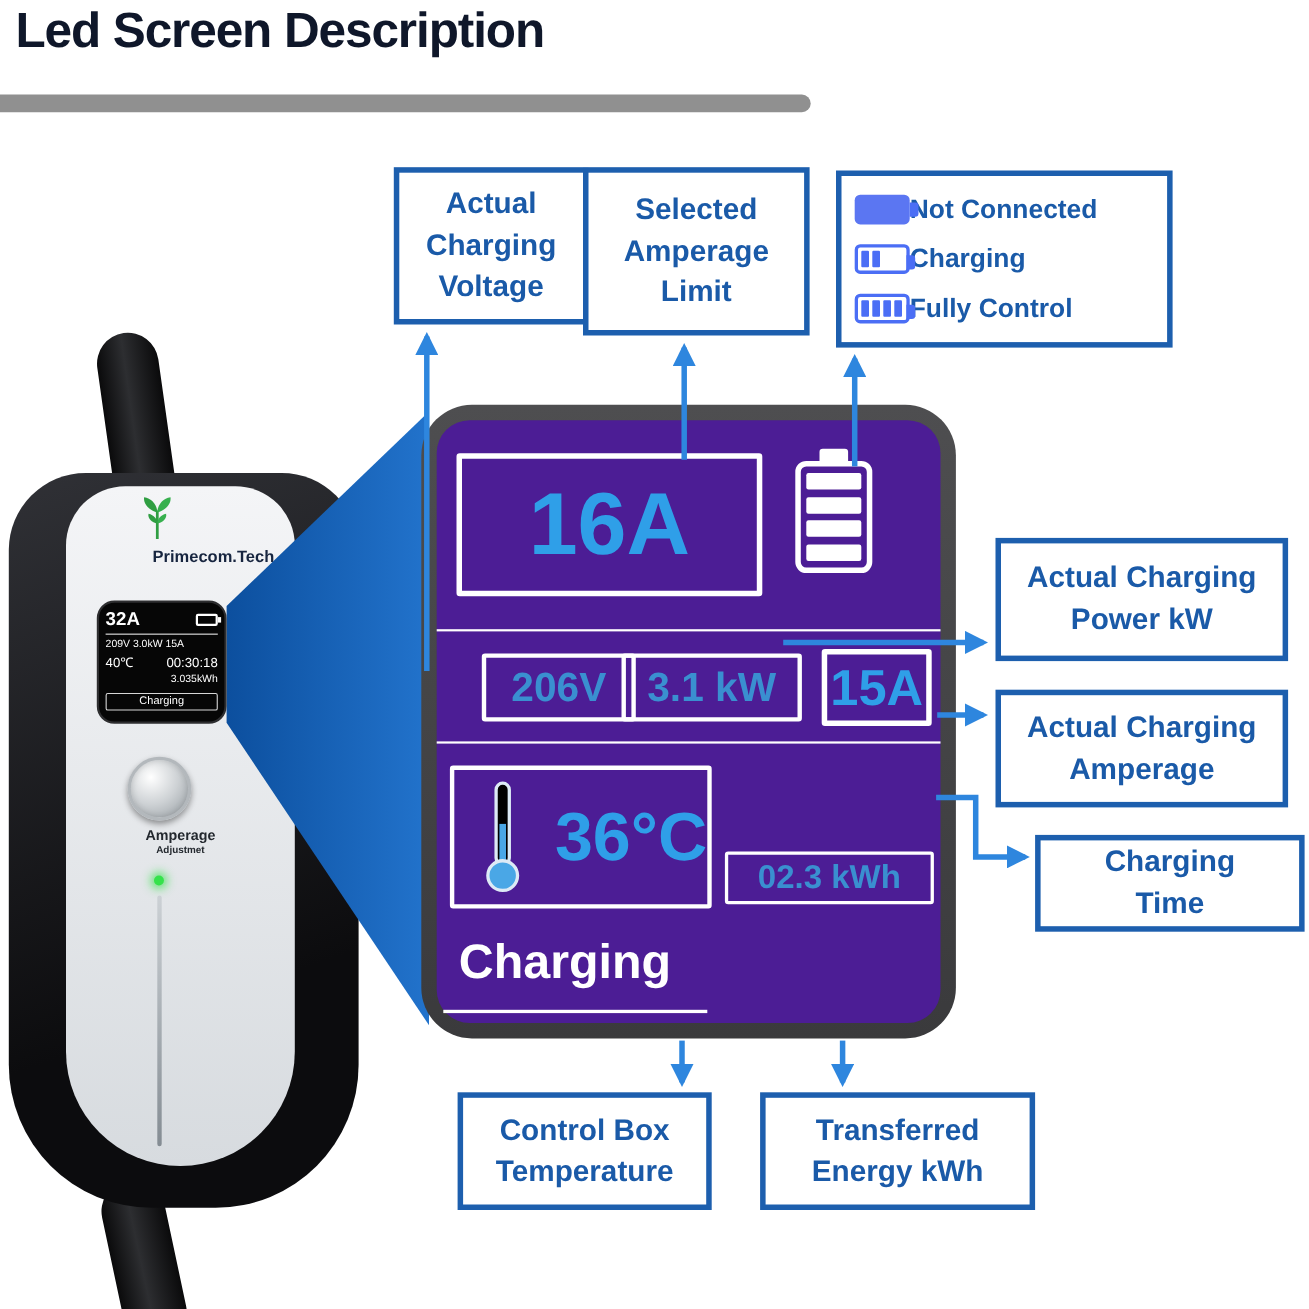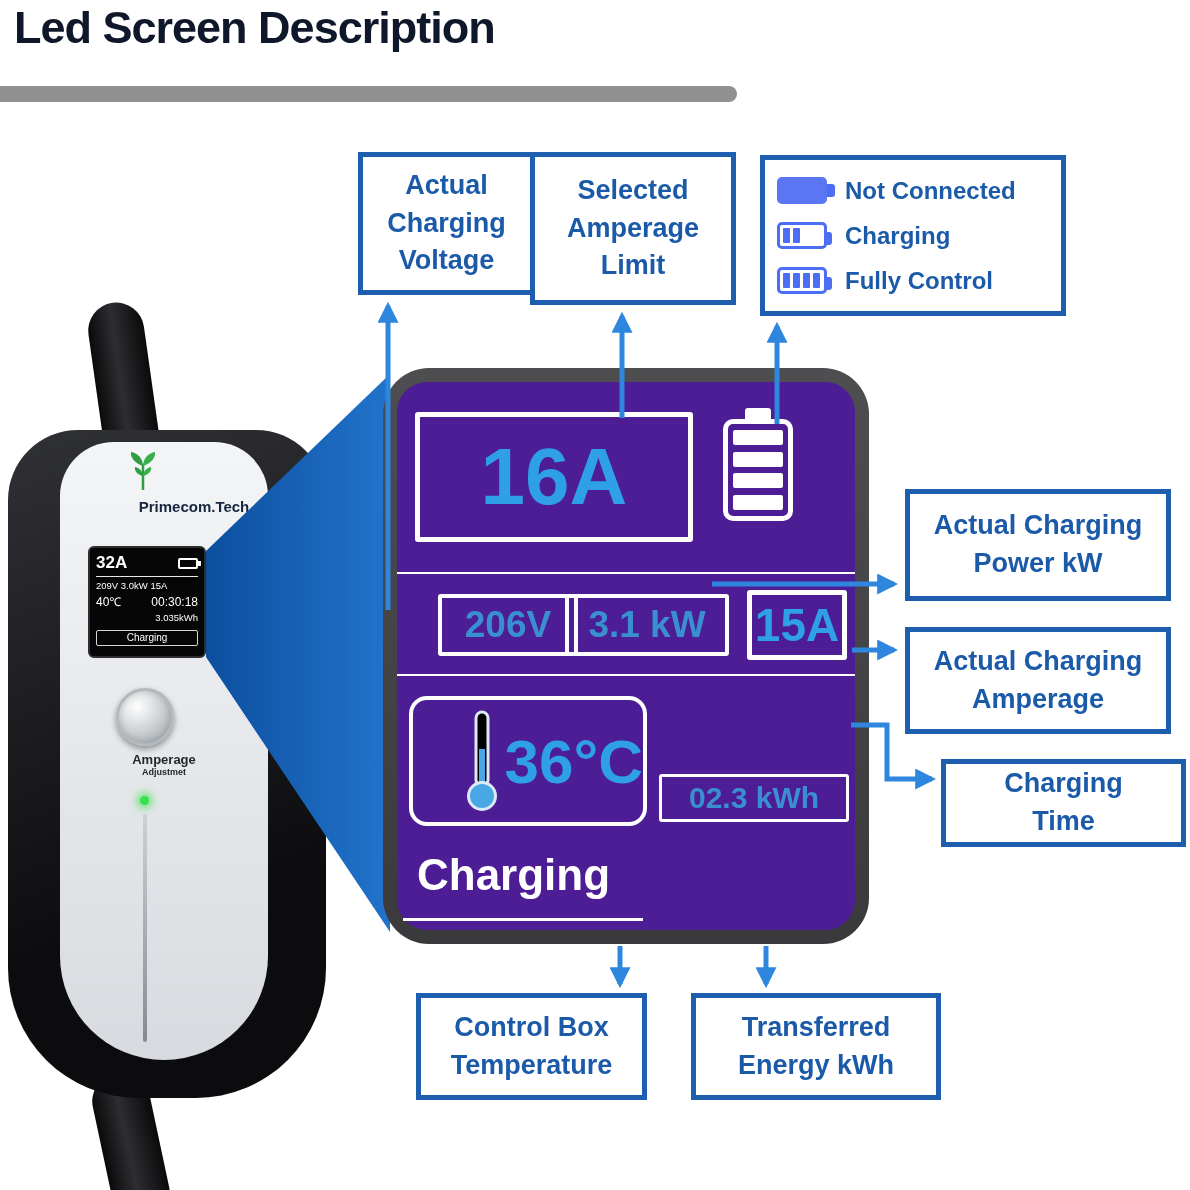--- a/index.html
+++ b/index.html
@@ -13,21 +13,21 @@
 
   
   .cable { background:linear-gradient(90deg,#0a0a0b,#2d2e31 45%,#0a0a0b); border-radius:28px; z-index:1; }
   #cable-top { left:96px; top:302px; width:56px; height:168px; transform:rotate(-8deg); }
   #cable-bottom { left:102px; top:1072px; width:58px; height:150px; transform:rotate(-12deg); }
   #device-body { left:8px; top:430px; width:318px; height:668px; background:linear-gradient(160deg,#303136,#0c0c0e 70%); border-radius:70px 70px 130px 130px; z-index:1; }
   #device-panel { left:60px; top:442px; width:208px; height:618px; background:linear-gradient(#f4f5f7,#d7dbdf); border-radius:54px 54px 104px 104px; z-index:1; }
   #logo { left:120px; top:450px; z-index:2; }
   #brand { left:60px; top:498px; width:208px; text-align:center; font-size:15px; font-weight:bold; color:#17253f; z-index:2;margin-left:30px; }
 
-  #mini-screen { left:88px; top:546px; width:118px; height:112px; background:#060606; border:2px solid #2e2e30; border-radius:6px; padding:5px 6px; color:#fff; z-index:3; }
+  #mini-screen { left:88px; top:546px; width:118px; height:112px; background:#060606; border:2px solid #2e2e30; border-radius:16px; padding:5px 6px; color:#fff; z-index:3; }
   .mini-row1 { display:flex; justify-content:space-between; align-items:center; }
   .mini-amp { font-size:17px; font-weight:bold; }
   .mini-bat { width:20px; height:11px; border:2px solid #fff; border-radius:2px; position:relative; }
   .mini-bat::after { content:""; position:absolute; right:-5px; top:1px; width:3px; height:5px; background:#fff; }
   .mini-div { border-top:1px solid #e9e9e9; margin:3px 0 2px; }
   .mini-line { font-size:9.5px; line-height:1.5; }
   .right { text-align:right; }
   .mini-row3 { display:flex; justify-content:space-between; font-size:12px; line-height:1.5; }
   .mini-status { margin-top:4px; border:1px solid #d6d6d6; border-radius:2px; text-align:center; font-size:10px; padding:1px 0 2px; }
 
@@ -49,21 +49,21 @@
   #scr-bat { position:absolute; left:326px; top:26px; width:70px; }
   .bat-nub { width:26px; height:11px; background:#fff; margin:0 auto; border-radius:3px 3px 0 0; }
   .bat-body { height:102px; border:5px solid #fff; border-radius:10px; display:flex; flex-direction:column; justify-content:space-evenly; padding:0 5px; }
   .bat-body i { display:block; height:15px; background:#fff; border-radius:2px; }
   .sline { position:absolute; background:#fff; height:2px; }
   #sline1 { left:0; top:190px; width:458px; }
   #v-box { left:8px; top:212px; width:140px; height:62px; font-size:37px;margin-left:33px; }
   #p-box { left:168px; top:212px; width:164px; height:62px; font-size:37px; }
   #a-box { left:350px; top:208px; width:100px; height:70px; border-width:5px; font-size:46px; color:#2f9fe8; }
   #sline2 { left:0; top:292px; width:458px; }
-  #temp-box { left:12px; top:314px; width:238px; height:130px; font-size:62px; color:#2f9fe8; justify-content:flex-end; padding-left:26px; gap:4px;border-radius:18px; }
+  #temp-box { left:12px; top:314px; width:238px; height:130px; font-size:62px; color:#2f9fe8; justify-content:space-between; padding-left:26px; gap:4px; }
   #time-box { left:262px; top:322px; width:190px; height:50px; border-width:3px; font-size:34px; }
   #energy-box { left:262px; top:392px; width:190px; height:48px; border-width:3px; font-size:30px; }
   #scr-status { position:absolute; left:20px; top:468px; font-size:44px; font-weight:bold; color:#fff; }
   #sline3 { left:6px; top:536px; width:240px; height:3px; }
 
   
   #arrows { left:0; top:0; z-index:6; pointer-events:none; }
 
   
   .callout { position:absolute; z-index:7; background:#fff; border:5px solid #1d5fae; color:#1a5aa8;
@@ -73,21 +73,21 @@
   #co-sel-amp { left:530px; top:152px; width:206px; height:153px; }
   #co-power { left:905px; top:489px; width:266px; height:112px; }
   #co-amperage { left:905px; top:627px; width:266px; height:107px; }
   #co-time { left:941px; top:759px; width:245px; height:88px; }
   #co-temp { left:416px; top:993px; width:231px; height:107px; }
   #co-energy { left:691px; top:993px; width:250px; height:107px; }
 
   
   #legend { left:760px; top:155px; width:306px; height:161px; background:#fff; border:5px solid #1d5fae; z-index:7;
     display:flex; flex-direction:column; justify-content:space-around; padding:8px 12px; }
-  .leg-row { display:flex; align-items:center; gap:18px; }
+  .leg-row { display:flex; align-items:center; }
   .leg-label { color:#1a5aa8; font-weight:bold; font-size:24px; }
   .leg-bat { position:relative; width:50px; height:27px; border-radius:5px; flex:none; }
   .leg-bat::after { content:""; position:absolute; right:-8px; top:7px; width:8px; height:13px; background:#4b6ef5; border-radius:0 3px 3px 0; }
   .leg-bat.solid { background:#5b76f2; }
   .leg-bat.outline { border:3px solid #4b6ef5; display:flex; gap:3px; padding:3px; }
   .leg-bat.outline i { display:block; width:7px; background:#4b6ef5; border-radius:1px; }
 </style>
 </head>
 <body>
 

